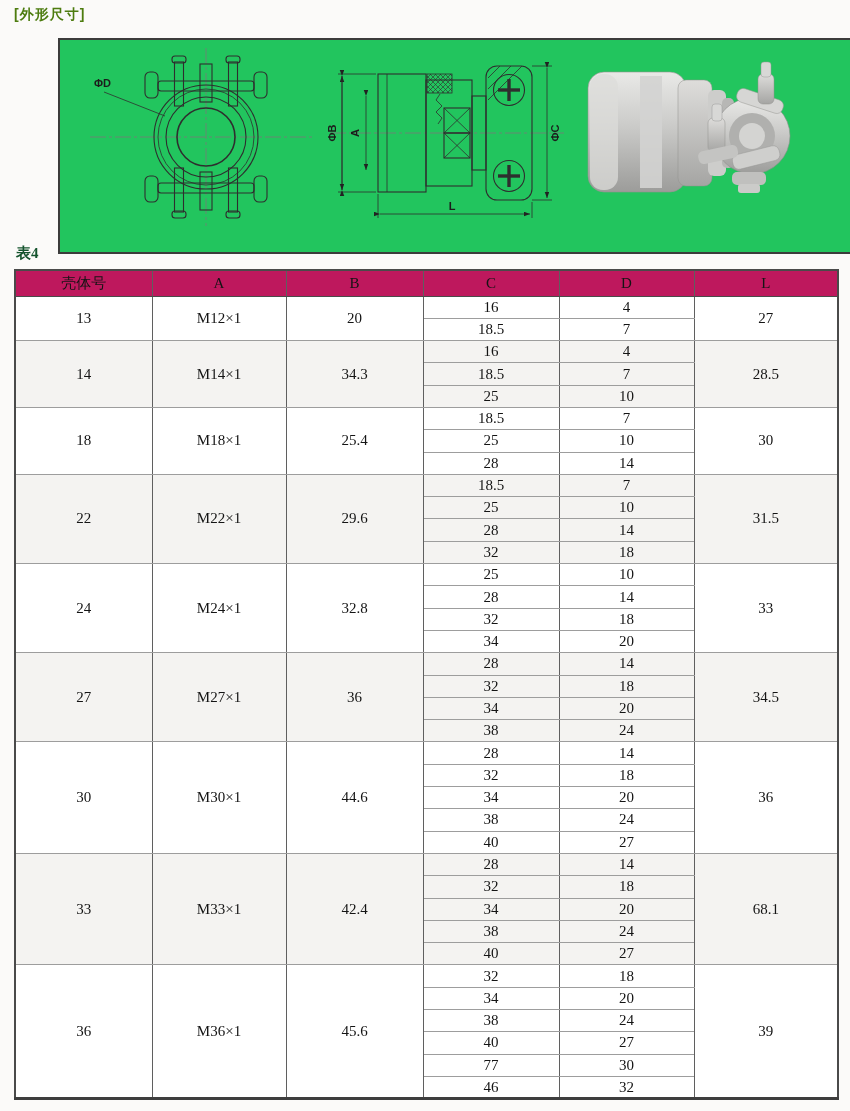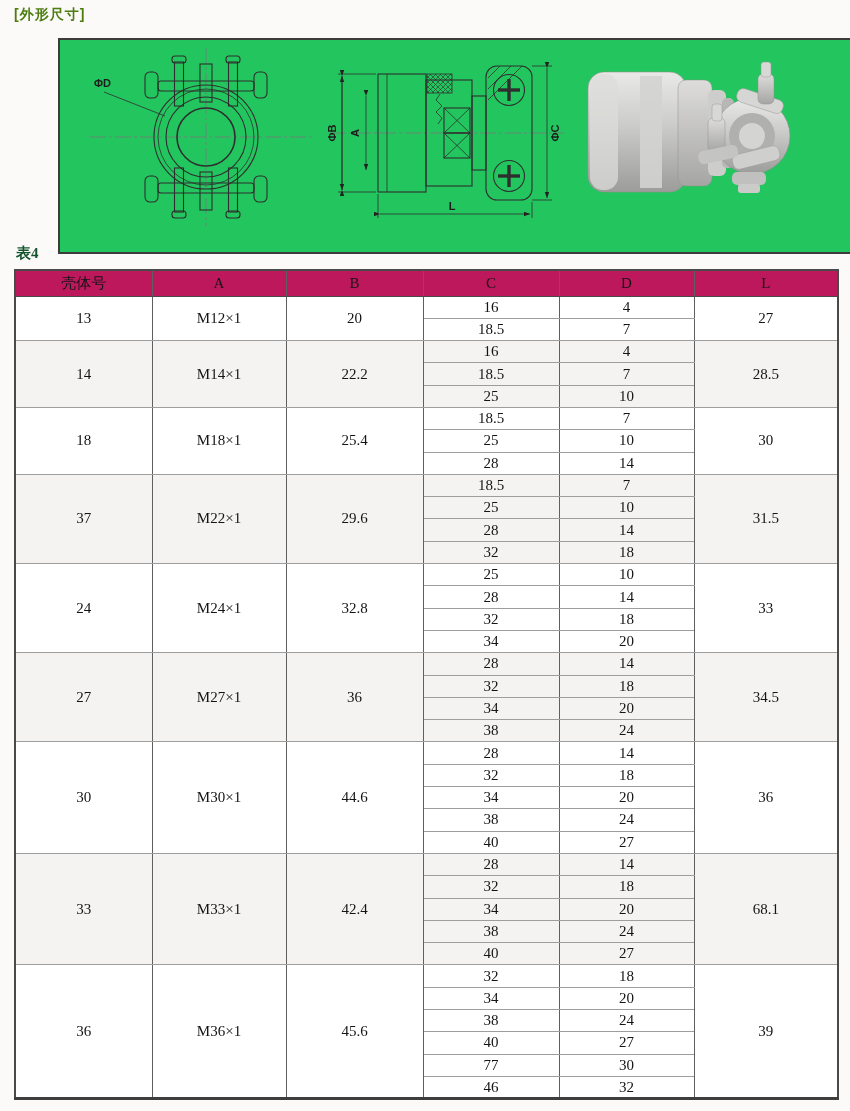--- a/index.html
+++ b/index.html
@@ -222,21 +222,21 @@
           <td>4</td>
           <td rowspan="2">27</td>
         </tr>
         <tr>
           <td>18.5</td>
           <td>7</td>
         </tr>
         <tr class="shaded group-start">
           <td rowspan="3">14</td>
           <td rowspan="3">M14×1</td>
-          <td rowspan="3">22.2</td>
+          <td rowspan="3">34.3</td>
           <td>16</td>
           <td>4</td>
           <td rowspan="3">28.5</td>
         </tr>
         <tr class="shaded">
           <td>18.5</td>
           <td>7</td>
         </tr>
         <tr class="shaded">
           <td>25</td>
@@ -252,21 +252,21 @@
         </tr>
         <tr>
           <td>25</td>
           <td>10</td>
         </tr>
         <tr>
           <td>28</td>
           <td>14</td>
         </tr>
         <tr class="shaded group-start">
-          <td rowspan="4">37</td>
+          <td rowspan="4">22</td>
           <td rowspan="4">M22×1</td>
           <td rowspan="4">29.6</td>
           <td>18.5</td>
           <td>7</td>
           <td rowspan="4">31.5</td>
         </tr>
         <tr class="shaded">
           <td>25</td>
           <td>10</td>
         </tr>

